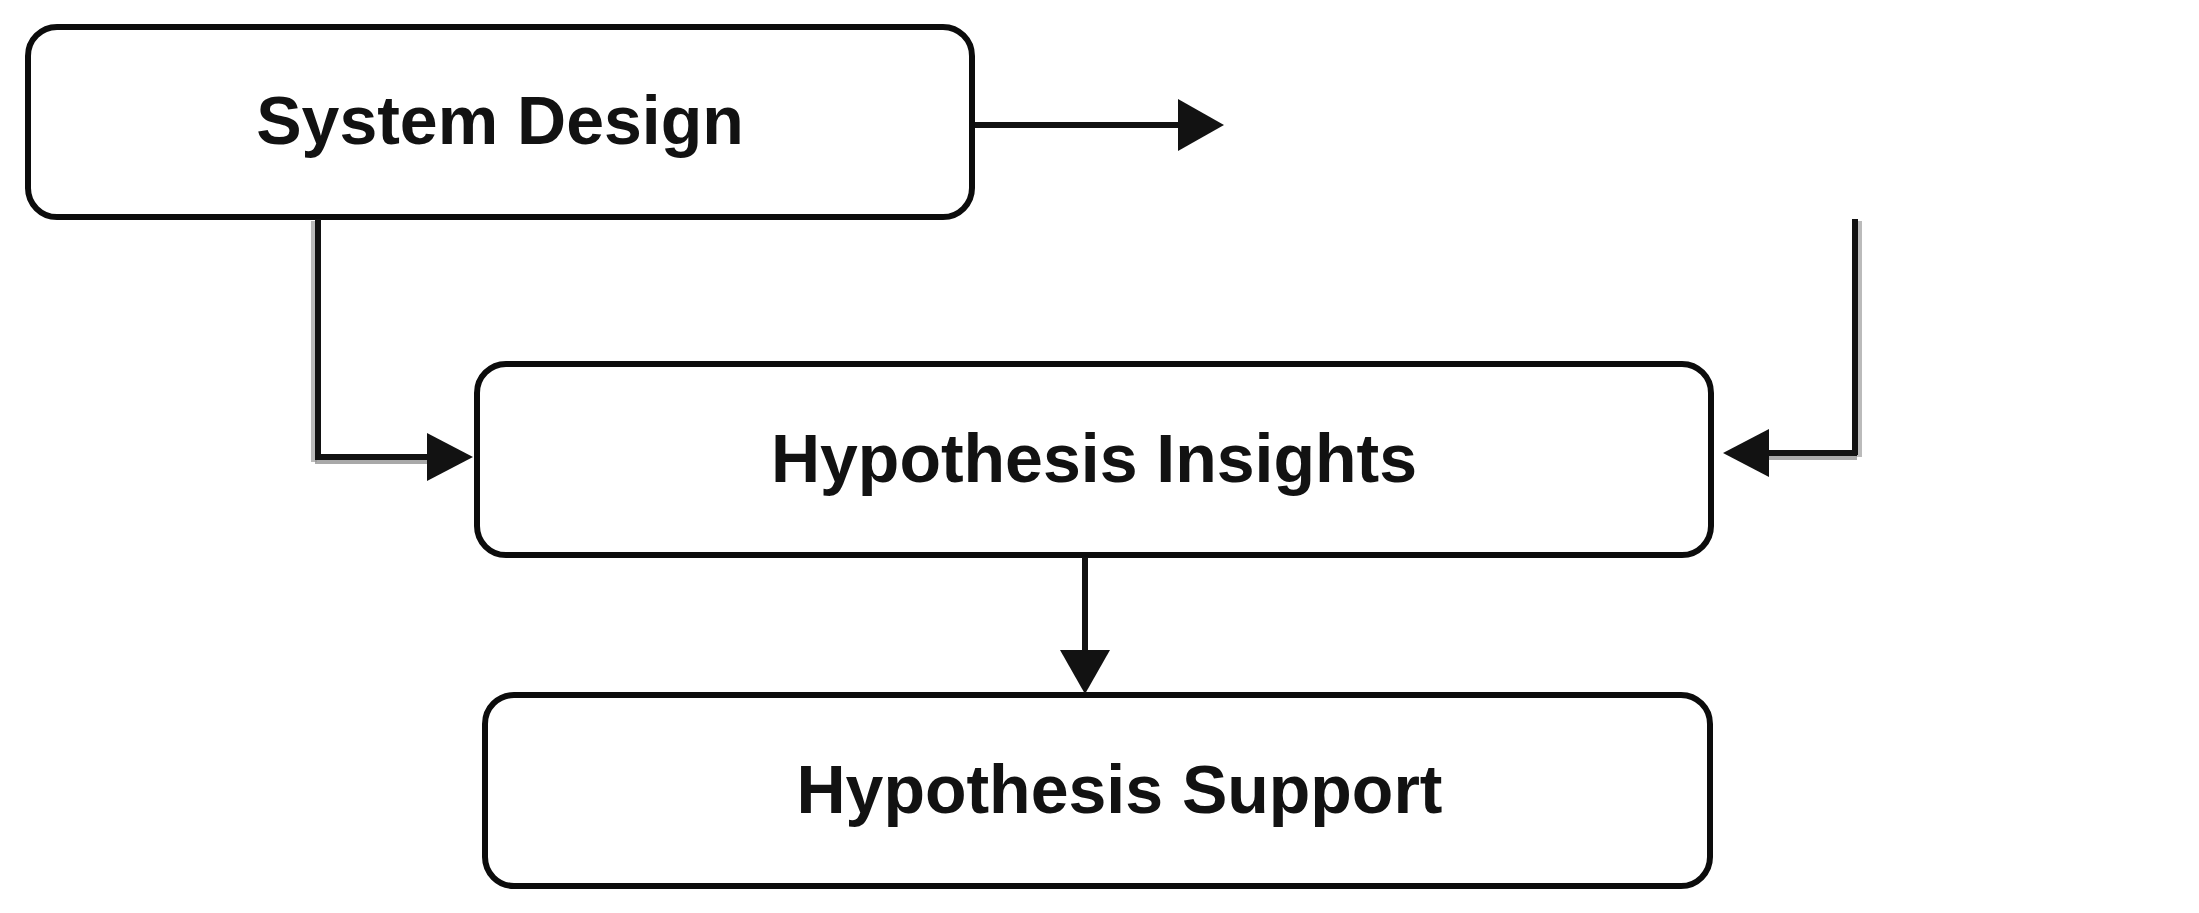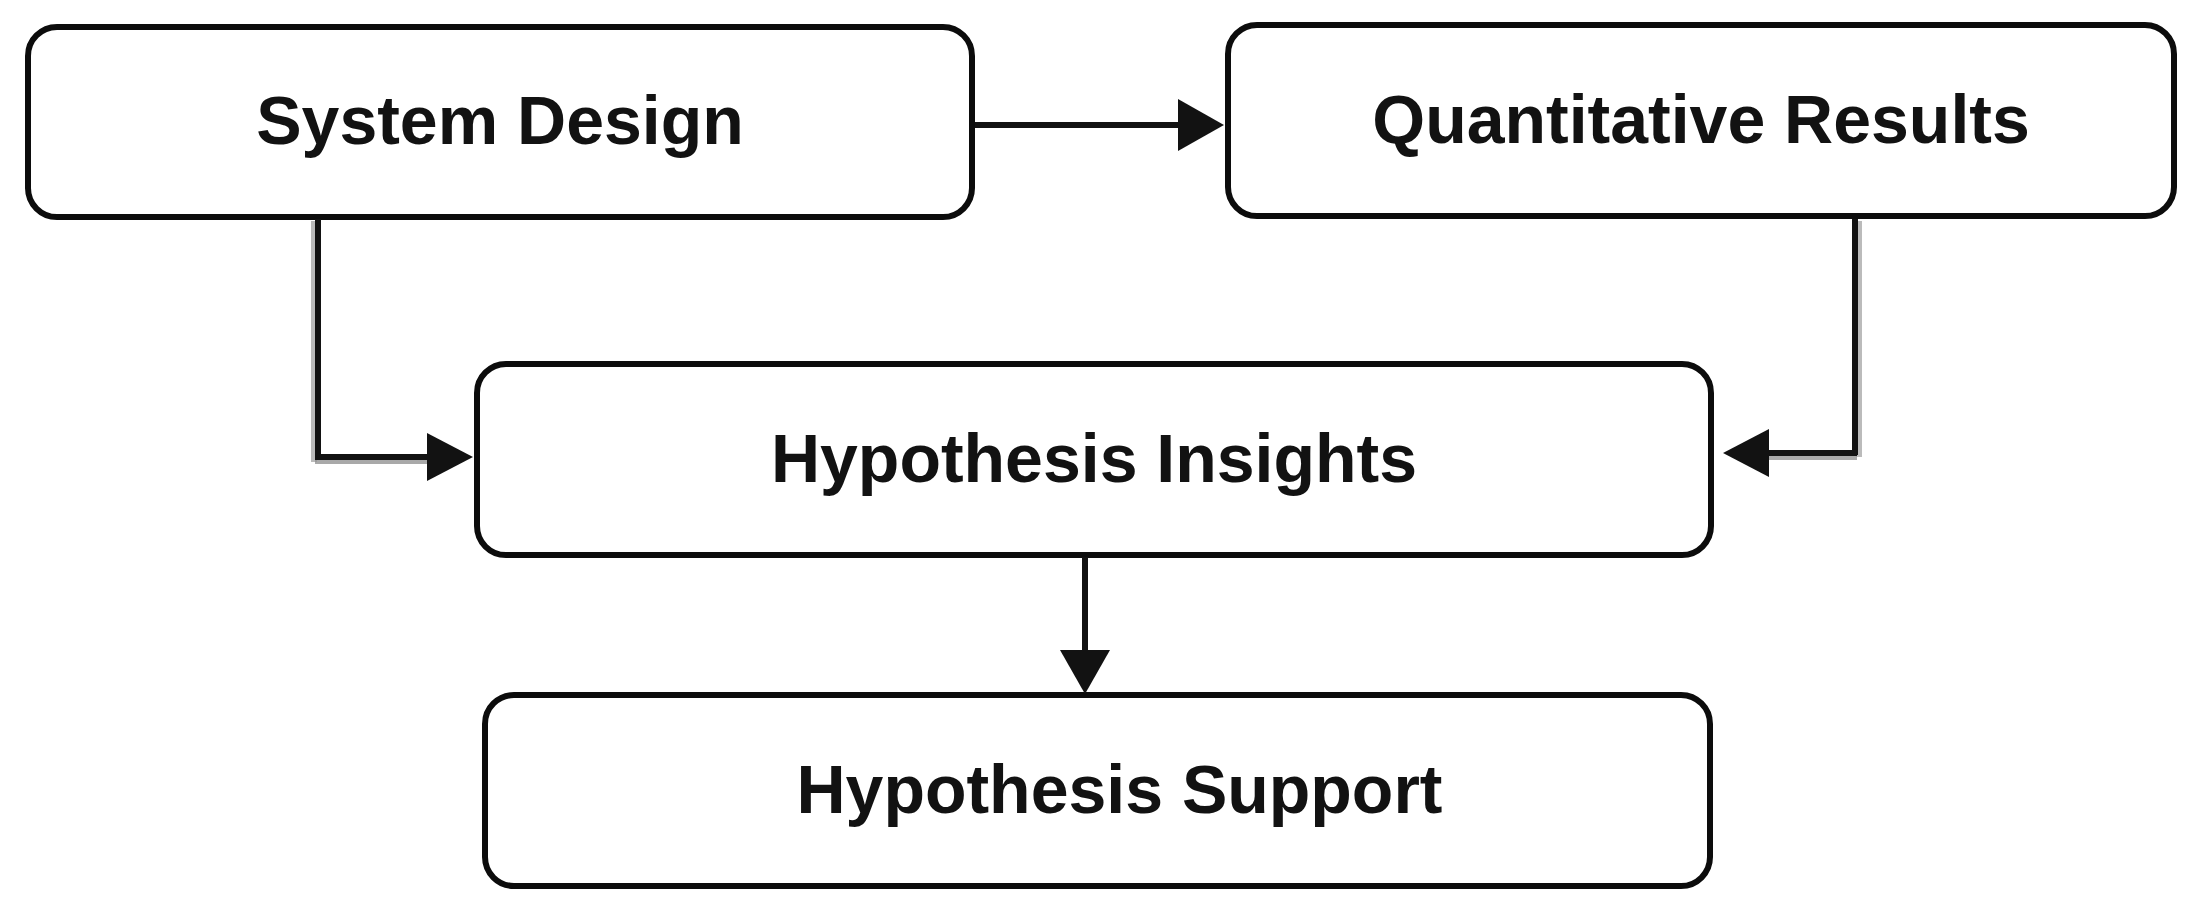--- a/index.html
+++ b/index.html
@@ -88,23 +88,20 @@
 </style>
 </head>
 <body>
 
 <div class="canvas">
 
   <div class="node" id="node-system-design">
     <span class="label">System Design</span>
   </div>
 
-  <div class="node" id="node-quantitative-results">
-    <span class="label">Quantitative Results</span>
-  </div>
 
   <div class="node" id="node-qualitative-insights">
     <span class="label">Hypothesis Insights</span>
   </div>
 
   <div class="node" id="node-hypothesis-support">
     <span class="label">Hypothesis Support</span>
   </div>
 
   <div class="seg" id="edge-a-line"></div>

